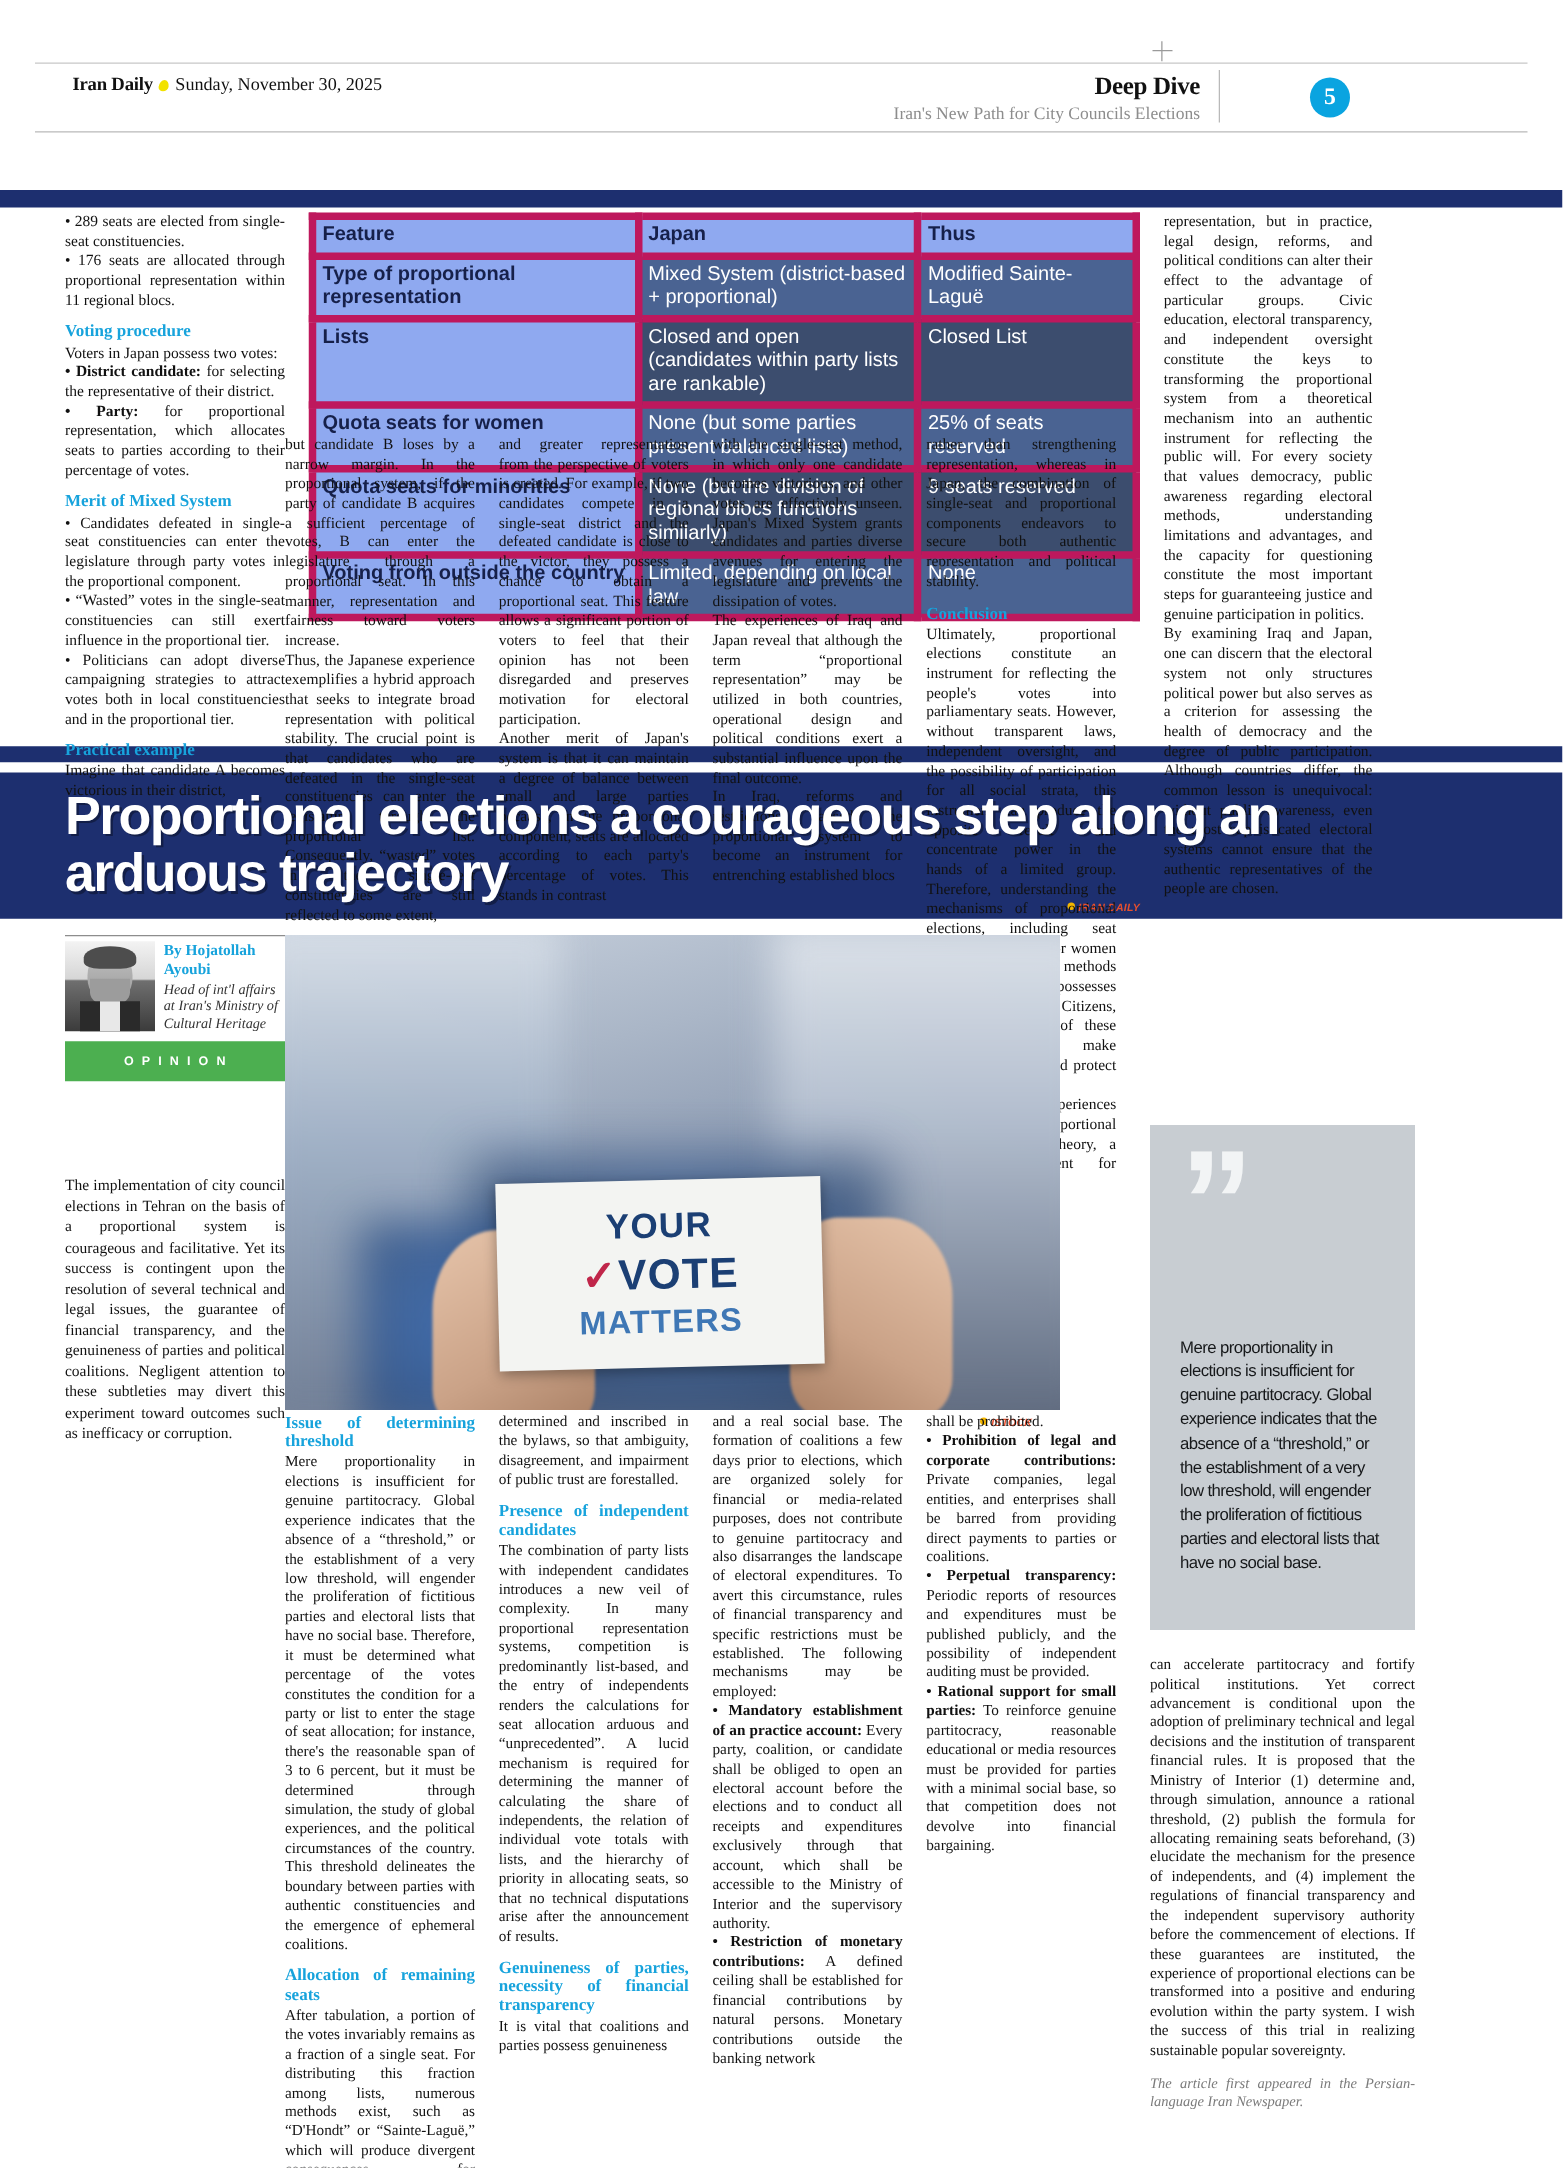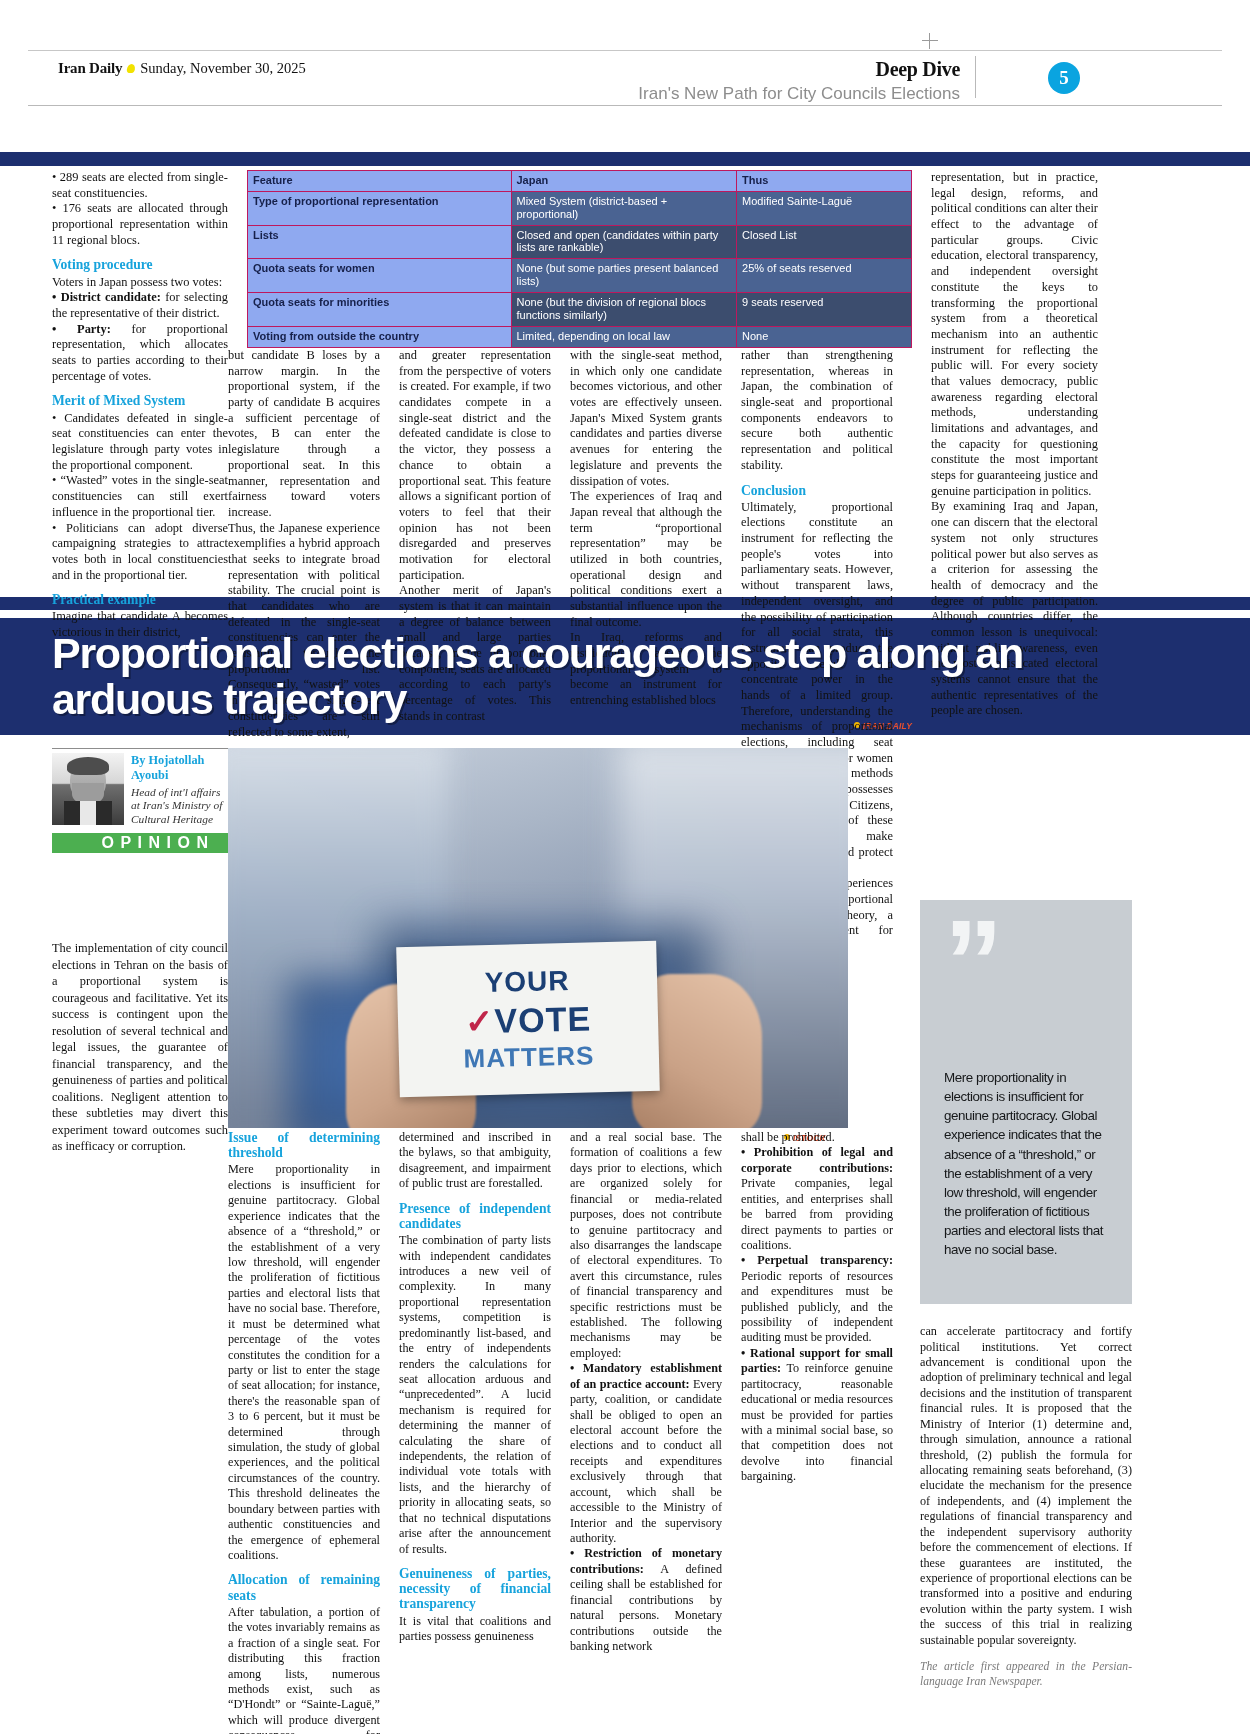--- a/index.html
+++ b/index.html
@@ -15,21 +15,21 @@
   .rule-top{position:absolute;left:28px;top:50px;width:1194px;height:1px;background:#c7c7c7;}
   .rule-bottom{position:absolute;left:28px;top:105px;width:1194px;height:1px;background:#b9b9b9;}
 
   .masthead{position:absolute;left:58px;top:60px;display:flex;align-items:center;gap:5px;}
   .mh-name{font-family:"Liberation Serif",serif;font-weight:bold;font-size:15px;letter-spacing:-.2px;color:#111;}
   .mh-dot{width:8px;height:9px;border-radius:50% 50% 50% 50%/60% 60% 40% 40%;background:#f2e200;display:inline-block;transform:skewX(-8deg);}
   .mh-date{font-family:"Liberation Serif",serif;font-size:14.5px;color:#111;}
 
   .deep-dive{position:absolute;right:290px;top:58px;text-align:right;}
   .dd-title{font-family:"Liberation Serif",serif;font-weight:bold;font-size:20px;letter-spacing:-.3px;color:#111;}
-  .dd-sub{font-family:Liberation Sans, sans-serif;font-size:17px;color:#8d8d8d;margin-top:3px;}
+  .dd-sub{font-family:Liberation Serif, serif;font-size:14px;color:#8d8d8d;margin-top:3px;}
   .dd-divider{position:absolute;right:274px;top:56px;width:1px;height:42px;background:#b9b9b9;}
 
   .pagenum{position:absolute;right:170px;top:62px;width:32px;height:32px;border-radius:50%;background:#0aa4e0;color:#fff;
     font-family:"Liberation Serif",serif;font-weight:bold;font-size:19px;display:flex;align-items:center;justify-content:center;}
 
   
   .band-top{position:absolute;left:0;top:152px;width:1250px;height:14px;background:#1d2f6f;}
   .band-mid{position:absolute;left:0;top:597px;width:1250px;height:13px;background:#1d2f6f;}
   .white-gap{position:absolute;left:0;top:610px;width:1250px;height:8px;background:#fff;}
   .band-hero-top{position:absolute;left:0;top:618px;width:1250px;height:117px;background:#1d2f6f;}
@@ -39,21 +39,21 @@
   .col{font-size:12.4px;line-height:1.265;text-align:justify;}
   .col p{margin:0 0 0 0;}
   .bullet{margin:0;}
   .sub-hd{color:#17a3dc;font-weight:bold;font-size:13.6px;line-height:1.12;margin:9px 0 2px 0;}
   .sub-hd.first{margin-top:0;}
   b.inl{font-weight:bold;}
 
   
   .tablewrap{grid-column:2 / span 4;position:relative;}
   table.cmp{border-collapse:collapse;width:100%;table-layout:fixed;font-family:"Liberation Sans",sans-serif;}
-  table.cmp th,table.cmp td{padding:3px 5px 4px 5px;font-size:11px;line-height:1.17;vertical-align:top;border:1px solid #be185d;}
+  table.cmp th,table.cmp td{padding:3px 5px 4px 5px;font-size:16px;line-height:1.17;vertical-align:top;border:6px solid #be185d;}
   table.cmp thead th{background:#8fa9f0;color:#16204a;font-weight:bold;text-align:left;}
   table.cmp td.feat{background:#8fa9f0;color:#16204a;font-weight:bold;}
   table.cmp tr.alt td.val{background:#3c4d6e;color:#ffffff;}
   table.cmp tr.norm td.val{background:#4a6392;color:#ffffff;}
   .credit{position:absolute;right:0;top:100%;margin-top:2px;font-family:"Liberation Sans",sans-serif;
     font-size:8.4px;font-weight:bold;font-style:italic;color:#e8502e;letter-spacing:.2px;white-space:nowrap;}
   .credit .cd{display:inline-block;width:6px;height:6px;border-radius:50%;background:#f2b500;margin-right:3px;vertical-align:1px;}
 
   .tblcols{position:absolute;left:228px;top:348px;width:975px;
     display:grid;grid-template-columns:152px 152px 152px 152px 167px;gap:19px;}
@@ -73,23 +73,23 @@
       position:relative;overflow:hidden;flex:0 0 72px;}
   .author-photo .face{position:absolute;left:18px;top:7px;width:36px;height:42px;border-radius:48% 48% 46% 46%;
       background:linear-gradient(#8e8e8e,#b3b3b3 35%,#9a9a9a 100%);}
   .author-photo .hair{position:absolute;left:15px;top:4px;width:42px;height:18px;border-radius:50% 50% 30% 30%;background:#4d4d4d;}
   .author-photo .beard{position:absolute;left:20px;top:30px;width:32px;height:22px;border-radius:0 0 50% 50%;background:#9c9c9c;}
   .author-photo .collar{position:absolute;left:12px;top:48px;width:48px;height:26px;background:#2a2a2a;}
   .author-photo .shirt{position:absolute;left:28px;top:48px;width:16px;height:26px;background:#e8e8e8;transform:skewX(0deg);}
   .by-text{font-size:11.6px;line-height:1.2;}
   .by-name{color:#17a3dc;font-weight:bold;font-family:"Liberation Serif",serif;font-size:12.3px;}
   .by-role{font-style:italic;color:#333;margin-top:3px;font-size:11.4px;line-height:1.22;}
-  .opinion-badge{margin-top:6px;width:176px;height:20px;background:#4caf50;color:#fff;
-    font-family:"Liberation Sans",sans-serif;font-weight:bold;font-size:16px;letter-spacing:6.5px;
-    display:flex;align-items:center;justify-content:center;text-indent:6px;padding-left:15px;}
+  .opinion-badge{margin-top:6px;width:176px;height:32px;background:#4caf50;color:#fff;
+    font-family:"Liberation Sans",sans-serif;font-weight:bold;font-size:10px;letter-spacing:6.5px;
+    display:flex;align-items:center;justify-content:center;text-indent:6px;}
 
   .lead-col{position:absolute;left:52px;top:940px;width:176px;font-size:12.4px;line-height:1.33;text-align:justify;}
 
   
   .hero-photo{position:absolute;left:228px;top:748px;width:620px;height:380px;overflow:hidden;
      background:linear-gradient(165deg,#c9d2de 0%,#aab6c7 28%,#8d9bb2 52%,#7b879c 70%,#5d6678 100%);}
   .hp-blur1{position:absolute;left:-20px;top:-10px;width:240px;height:400px;
      background:linear-gradient(180deg,#dbe2ea,#9fb0c6 45%,#6f7d94);filter:blur(14px);opacity:.85;}
   .hp-blur2{position:absolute;right:-30px;top:-10px;width:260px;height:400px;
      background:linear-gradient(180deg,#e3e8ee,#b7c2d2 40%,#5f6b80);filter:blur(16px);opacity:.9;}

